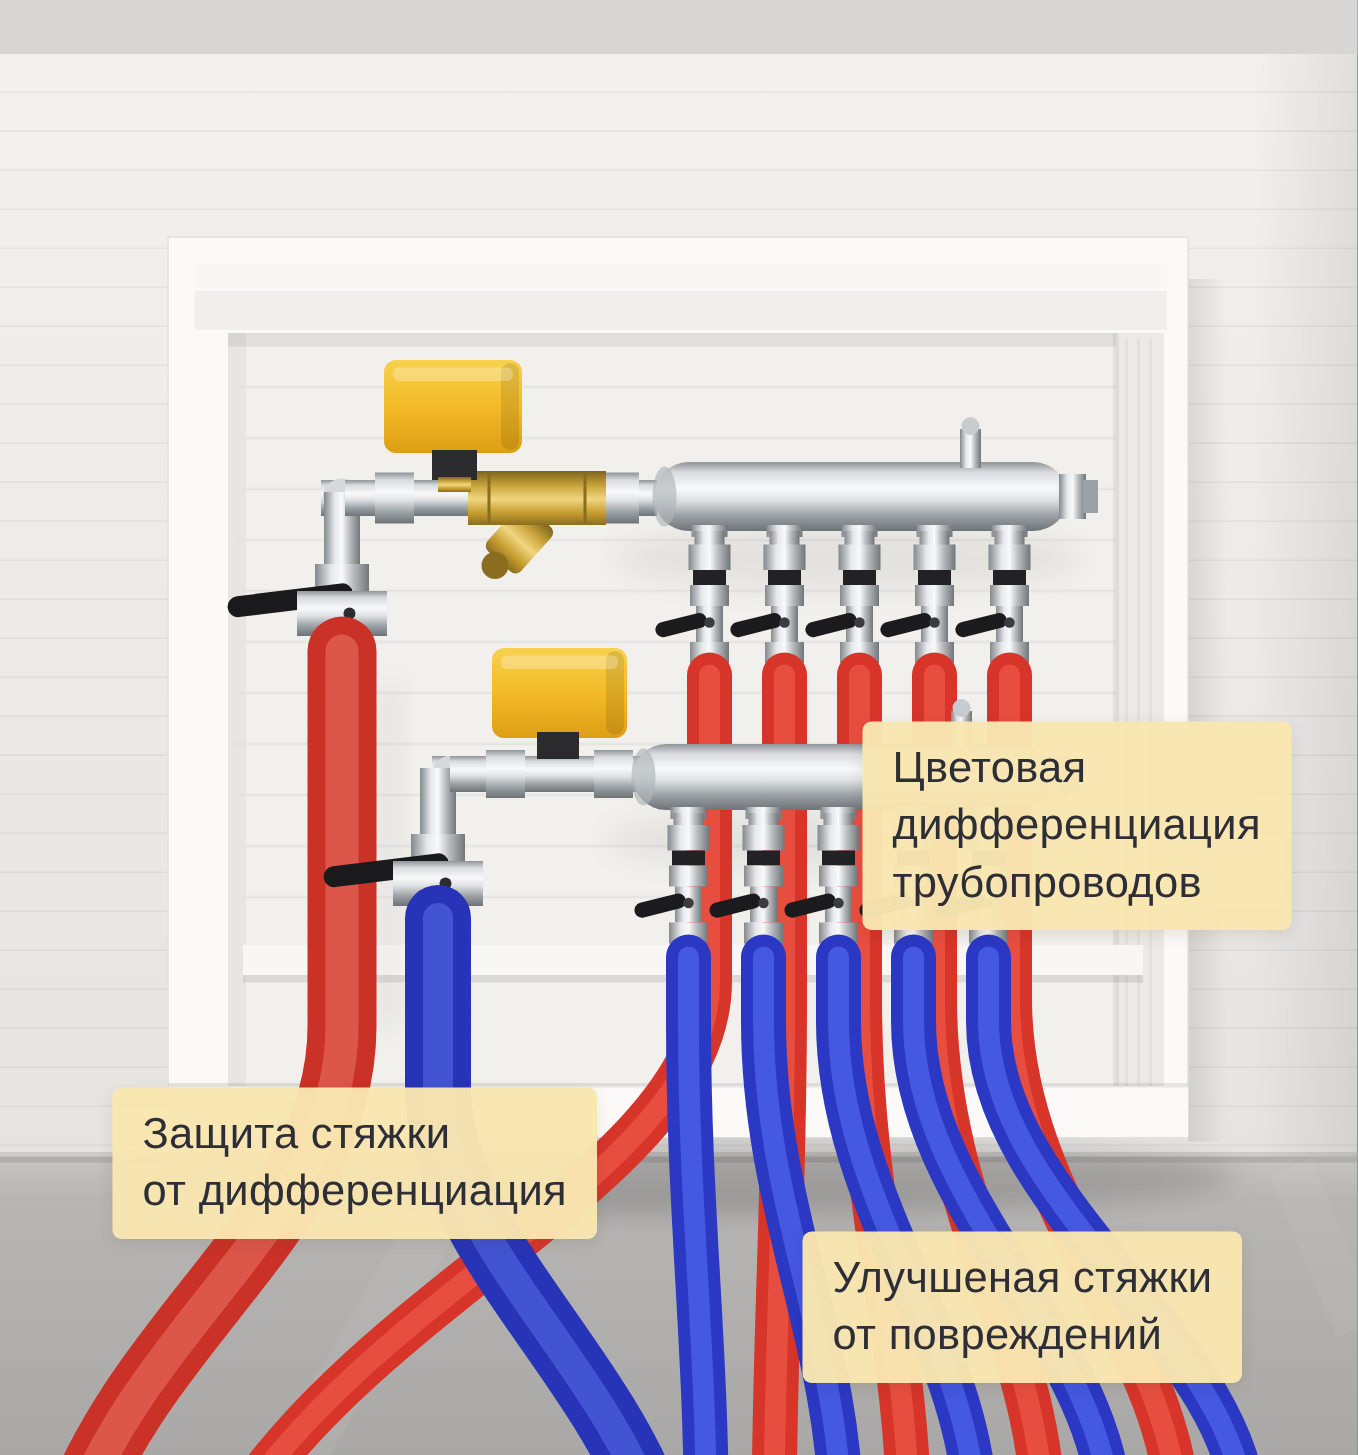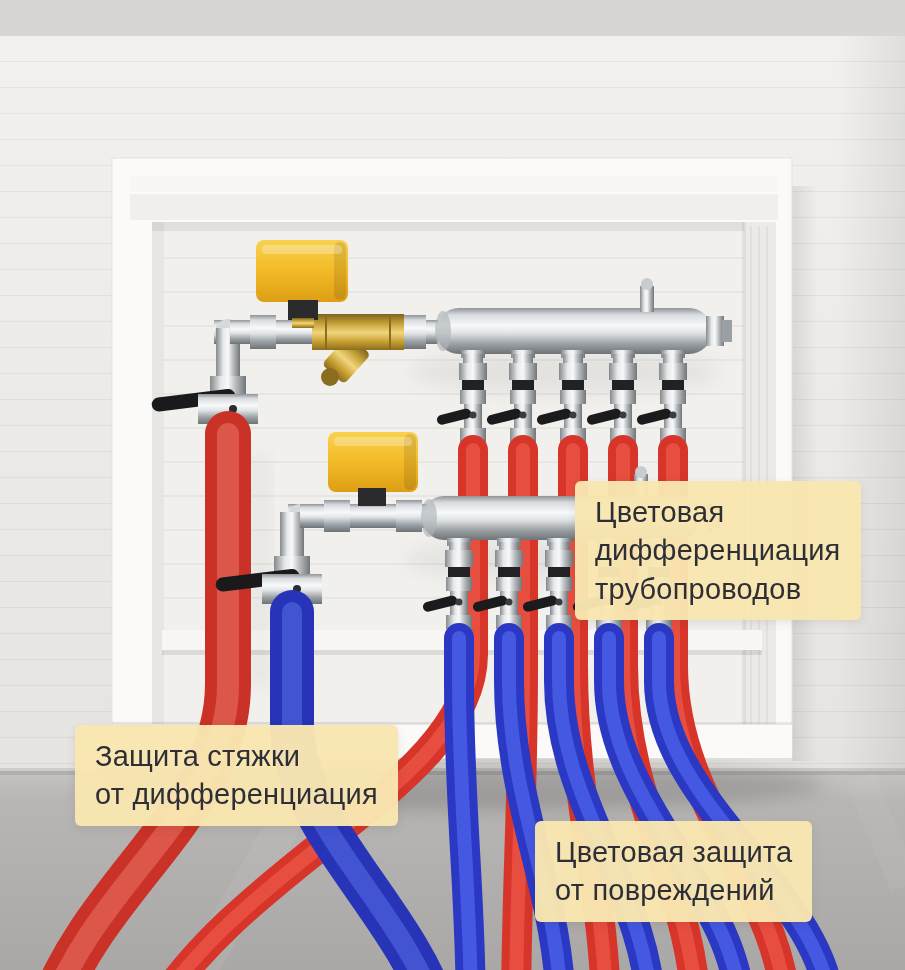--- a/index.html
+++ b/index.html
@@ -290,16 +290,16 @@
       <path class="pipe-hl" d="M659,602 L659,645 C659,770 831,860 831,980" stroke="#4d63ec" stroke-width="14" opacity="0.75"></path>
     </g>
   </g>
 </svg>
 
 <div class="label label-1">Цветовая
 дифференциация
 трубопроводов</div>
 <div class="label label-2">Защита стяжки
 от дифференциация</div>
-<div class="label label-3">Цветовая защита
+<div class="label label-3">Улучшеная стяжки
 от повреждений</div>
 
 </div>
 
 </body></html>

